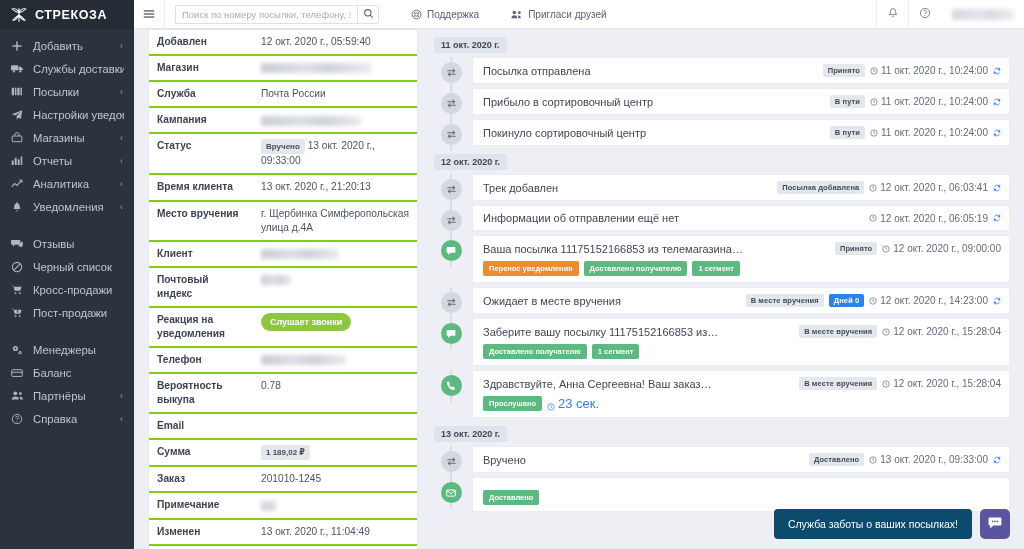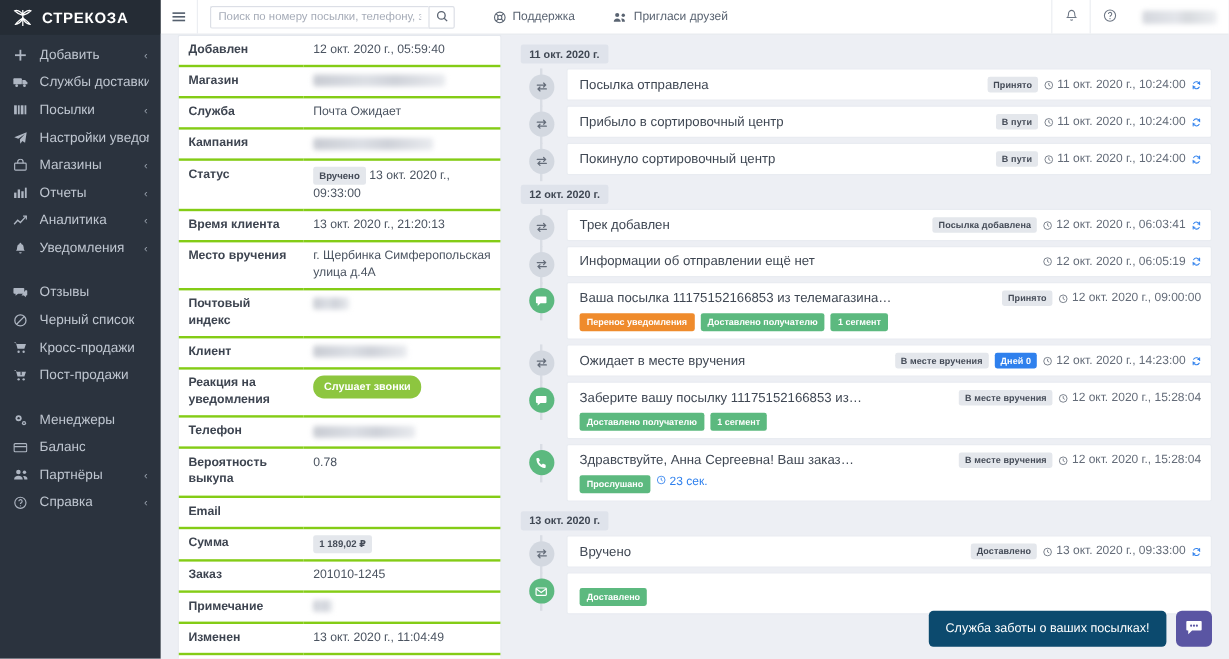--- a/index.html
+++ b/index.html
@@ -158,21 +158,21 @@
   }
   .ico-clock, .ico-refresh { display: flex; }
   .ico-refresh { color: #2f80ed; }
   .tl-tags { display: flex; gap: 5px; margin-top: 6px; }
   .tag {
     font-size: 7.5px; font-weight: bold; color: #fff; padding: 3px 6px; border-radius: 2px;
     white-space: nowrap;
   }
   .t-orange { background: #ef8b2c; }
   .t-green  { background: #5cb97f; }
-  .t-dur { font-size: 10px; color: #2f80ed; display:flex; align-items:flex-start; gap:3px; }
+  .t-dur { font-size: 13px; color: #2f80ed; display:flex; align-items:flex-end; gap:3px; }
 
   
   .chat-dock {
     position: absolute; right: 14px; bottom: 10px; display: flex; align-items: center; gap: 8px;
     z-index: 20;
   }
   .chat-bubble {
     background: #0c4a6e; color: #fff; font-size: 10.5px; padding: 9px 14px;
     border-radius: 4px; white-space: nowrap; cursor: pointer;
   }
@@ -441,45 +441,45 @@
                 <tr>
                   <td class="k">Добавлен</td>
                   <td class="v"><span>12 окт. 2020 г., 05:59:40</span></td>
                 </tr>
                 <tr>
                   <td class="k">Магазин</td>
                   <td class="v"><span class="blur" style="width:110px"></span></td>
                 </tr>
                 <tr>
                   <td class="k">Служба</td>
-                  <td class="v"><span>Почта Ожидает</span></td>
+                  <td class="v"><span>Почта России</span></td>
                 </tr>
                 <tr>
                   <td class="k">Кампания</td>
                   <td class="v"><span class="blur" style="width:100px"></span></td>
                 </tr>
                 <tr>
                   <td class="k">Статус</td>
                   <td class="v"><span class="chip-grey">Вручено</span> <span>13 окт. 2020 г., 09:33:00</span></td>
                 </tr>
                 <tr>
                   <td class="k">Время клиента</td>
                   <td class="v"><span>13 окт. 2020 г., 21:20:13</span></td>
                 </tr>
                 <tr>
                   <td class="k">Место вручения</td>
                   <td class="v"><span>г. Щербинка Симферопольская улица д.4А</span></td>
                 </tr>
                 <tr>
+                  <td class="k">Клиент</td>
+                  <td class="v"><span class="blur" style="width:78px"></span></td>
+                </tr>
+                <tr>
                   <td class="k">Почтовый индекс</td>
                   <td class="v"><span class="blur" style="width:30px"></span></td>
-                </tr>
-                <tr>
-                  <td class="k">Клиент</td>
-                  <td class="v"><span class="blur" style="width:78px"></span></td>
                 </tr>
                 <tr>
                   <td class="k">Реакция на уведомления</td>
                   <td class="v"><span class="chip-green">Слушает звонки</span></td>
                 </tr>
                 <tr>
                   <td class="k">Телефон</td>
                   <td class="v"><span class="blur" style="width:85px"></span></td>
                 </tr>
                 <tr>

